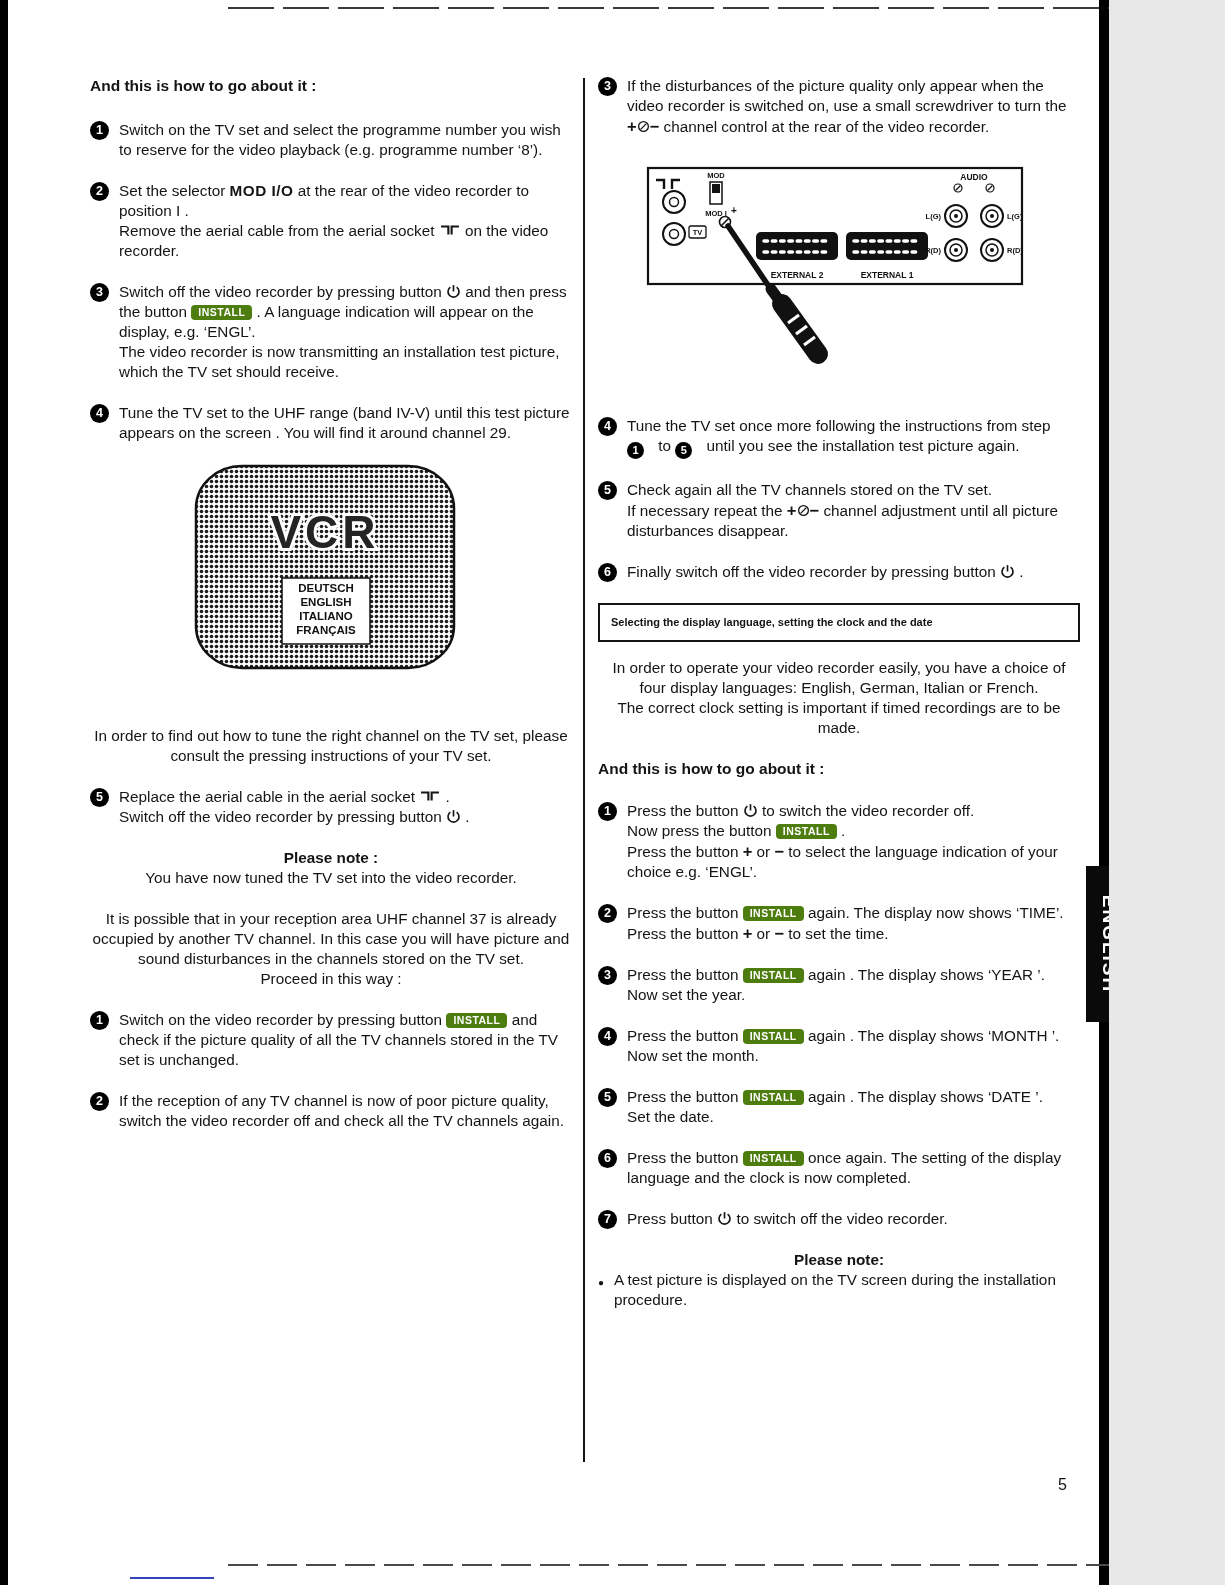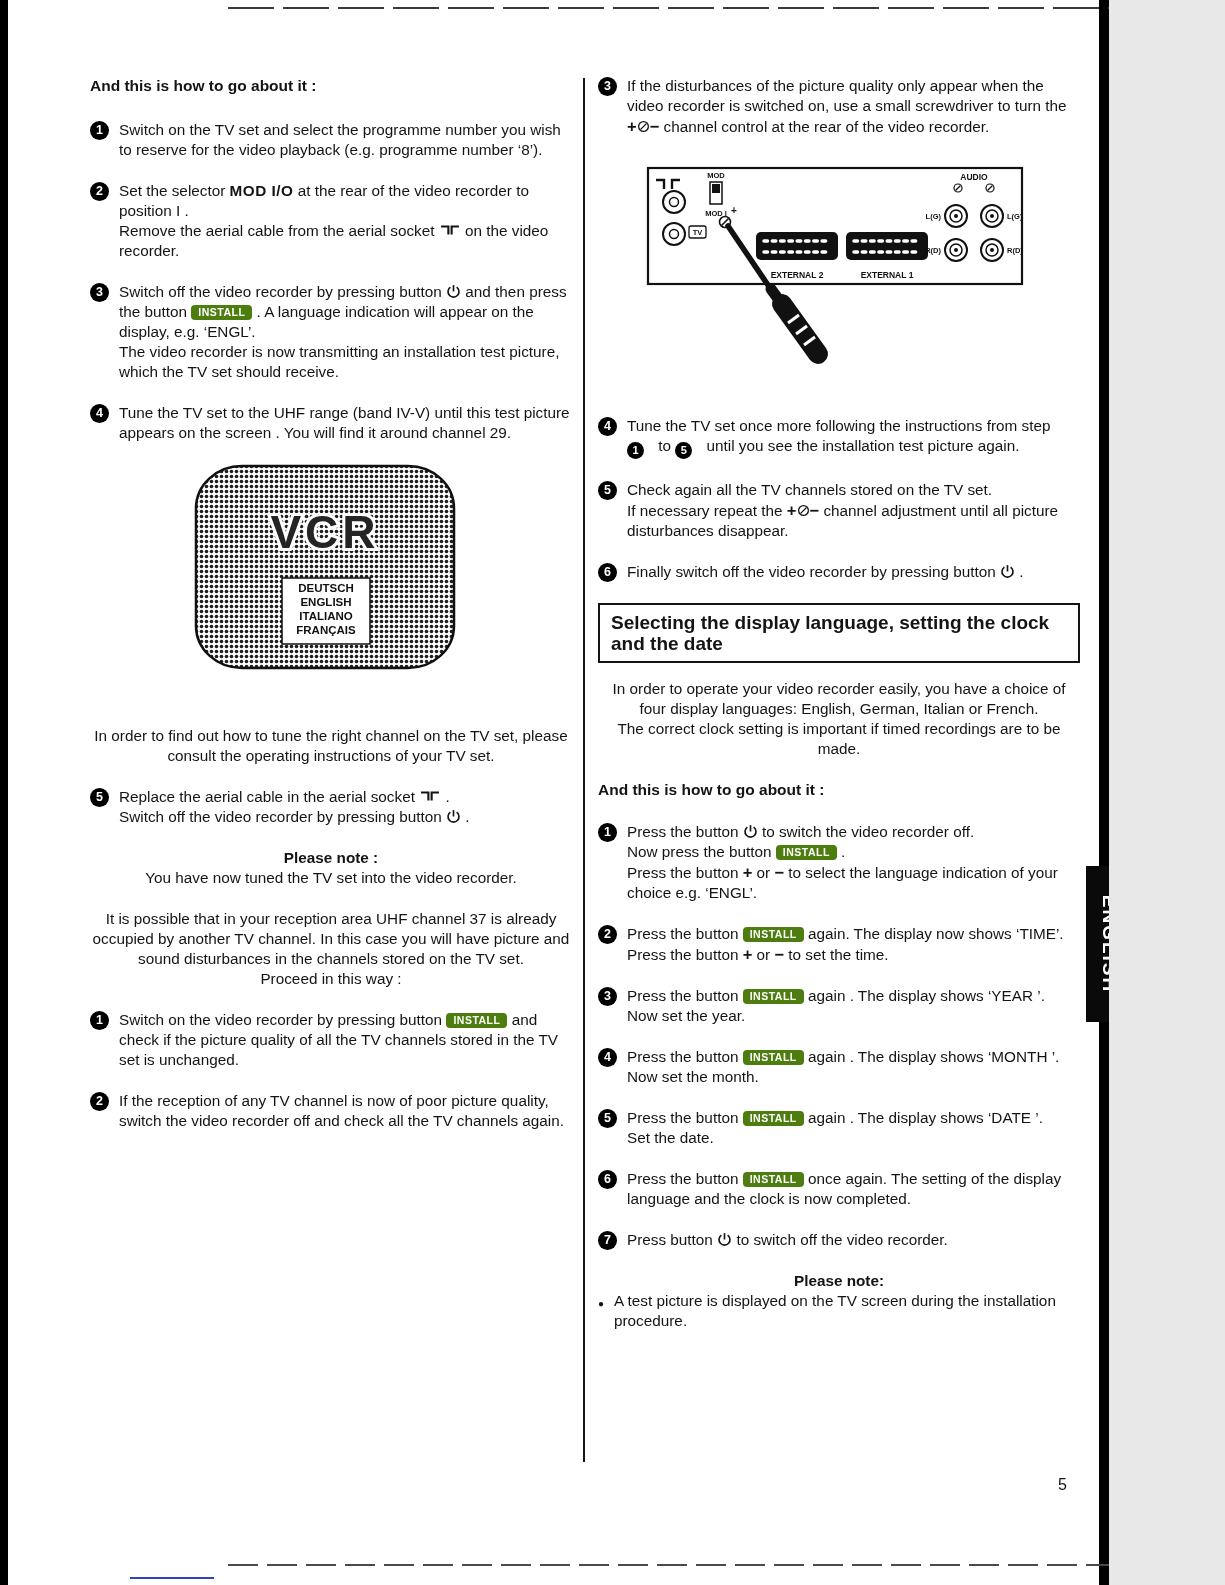--- a/index.html
+++ b/index.html
@@ -39,21 +39,21 @@
   
   .tv-illus{margin:16px 0 56px 104px;width:262px;height:206px;border-radius:14px;}
   .rear-illus{margin:10px 0 32px 46px;width:382px;height:226px;}
   .vcr-text{font-family:"Liberation Sans",sans-serif;font-weight:bold;font-size:46px;fill:#242424;
       stroke:#ffffff;stroke-width:6px;paint-order:stroke;letter-spacing:4px;}
   .lang-text{font-family:"Liberation Sans",sans-serif;font-weight:bold;font-size:11.5px;fill:#111;}
   .sv7{font-family:"Liberation Sans",sans-serif;font-weight:bold;font-size:7.5px;fill:#111;}
   .sv8{font-family:"Liberation Sans",sans-serif;font-weight:bold;font-size:8.5px;fill:#111;}
   .sv9{font-family:"Liberation Sans",sans-serif;font-weight:bold;font-size:10px;fill:#111;}
   
-  .box-heading{border:2px solid #141414;padding:7px 11px;font-weight:bold;font-size:19px;
+  .box-heading{border:2px solid #141414;padding:7px 11px;font-weight:bold;font-size:11px;
       line-height:21px;margin:16px 0 16px 0;}
   
   .bullet{display:flex;margin:0 15px 2px 0;}
   .bullet .dot{flex:0 0 16px;margin-top:1px;}
   .bullet .dot::before{content:"●";font-size:10px;}
   
   .english-tab{position:absolute;left:1086px;top:866px;width:46px;height:156px;background:#0a0a0a;
       display:flex;align-items:center;justify-content:center;}
   .english-tab span{transform:rotate(90deg);color:#fff;font-weight:bold;font-size:19px;
       letter-spacing:2px;white-space:nowrap;}
@@ -106,21 +106,21 @@
         <rect x="2" y="2" width="258" height="202" rx="46" ry="42" fill="url(#ht)" stroke="#111" stroke-width="2.5"></rect>
         <text x="131" y="84" class="vcr-text" text-anchor="middle">VCR</text>
         <rect x="88" y="114" width="88" height="66" fill="#ffffff" stroke="#111" stroke-width="1.5"></rect>
         <text x="132" y="128" class="lang-text" text-anchor="middle">DEUTSCH</text>
         <text x="132" y="142" class="lang-text" text-anchor="middle">ENGLISH</text>
         <text x="132" y="156" class="lang-text" text-anchor="middle">ITALIANO</text>
         <text x="132" y="170" class="lang-text" text-anchor="middle">FRANÇAIS</text>
       </svg>
     </div>
 
-    <p class="para">In order to find out how to tune the right channel on the TV set, please consult the operating instructions of your TV set.</p>
+    <p class="para">In order to find out how to tune the right channel on the TV set, please consult the pressing instructions of your TV set.</p>
 
     <div class="step">
       <span class="nc">5</span>
       <div class="step-text">Replace the aerial cable in the aerial socket  <svg class="tk-aer" viewBox="0 0 26 16">
             <path d="M2 3 H11 V13 M24 3 H15 V13" stroke="#141414" stroke-width="2.6" fill="none"></path>
           </svg> .<br>Switch off the video recorder by pressing button <svg class="tk-pwr" viewBox="0 0 20 20">
             <path d="M10 1.5 V10" stroke="#141414" stroke-width="2.2" fill="none"></path>
             <path d="M5.8 4.2 a7.3 7.3 0 1 0 8.4 0" stroke="#141414" stroke-width="2.2" fill="none"></path>
           </svg> .</div>
     </div>

